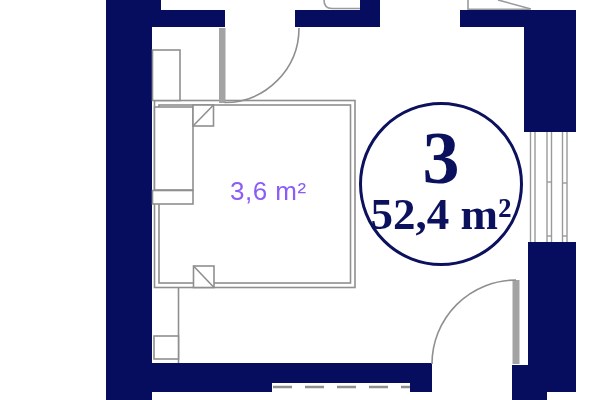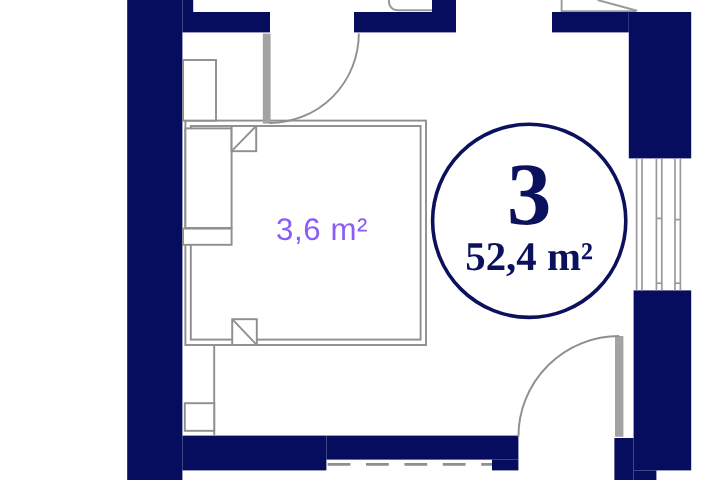--- a/index.html
+++ b/index.html
@@ -25,21 +25,21 @@
   #linework{position:absolute;left:0;top:0;width:600px;height:400px;}
 
   #unit-badge{
     position:absolute;left:359px;top:102px;width:164px;height:164px;
     box-sizing:border-box;border:3.5px solid #0c115e;border-radius:50%;
     background:#ffffff;color:#0c115e;cursor:pointer;
     display:flex;flex-direction:column;align-items:center;justify-content:center;
     font-family:"Liberation Serif","DejaVu Serif",serif;
   }
   .unit-number{font-size:74px;font-weight:700;line-height:0.85;margin-top:-4px;}
-  .unit-area{font-size:34px;font-weight:600;line-height:1;margin-top:3px;white-space:nowrap;}
+  .unit-area{font-size:45px;font-weight:600;line-height:1;margin-top:3px;white-space:nowrap;}
 
   #closet-area-label{
     position:absolute;left:230px;top:176px;
     font-size:26px;color:#8b5cf6;letter-spacing:0.5px;white-space:nowrap;
   }
 </style>
 </head>
 <body>
 
 <div id="plan">

